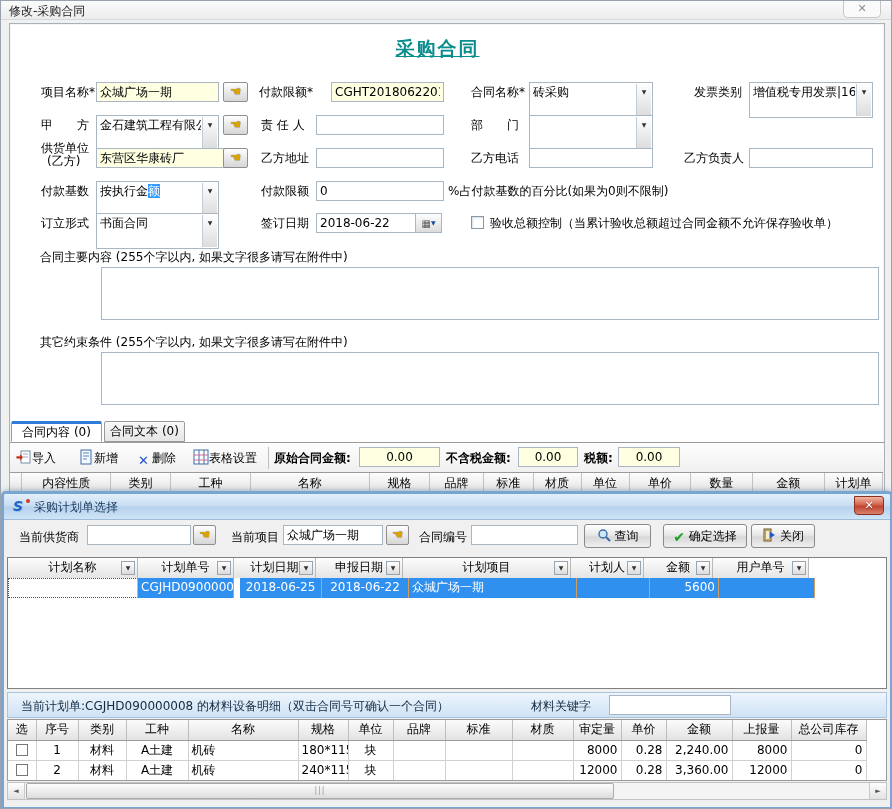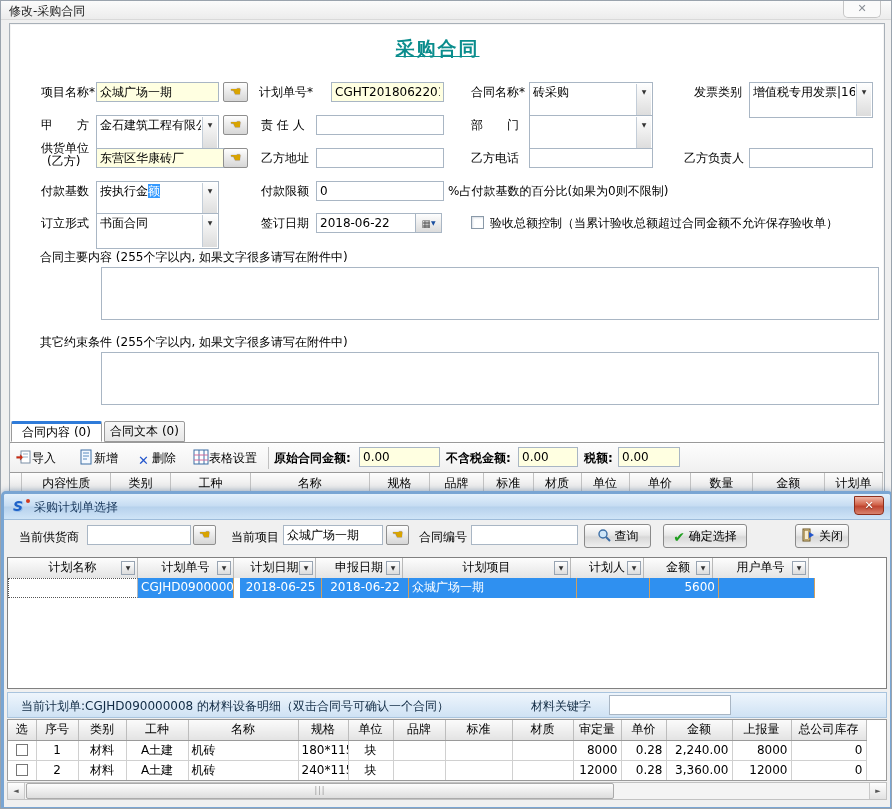--- a/index.html
+++ b/index.html
@@ -18,21 +18,21 @@
   .panel { position:absolute; left:8px; top:22px; width:876px; height:471px; background:#fff;
     border:1px solid #a8b0b8; box-shadow:inset 0 0 0 1px #f5f5f5; }
 
   .form-title { position:absolute; left:11px; right:30px; top:12px; text-align:center;
     font-size:19px; font-weight:bold; color:#0a8d8d; text-decoration:underline; letter-spacing:2px; }
 
   .lbl { position:absolute; height:20px; line-height:20px; font-size:12px; white-space:nowrap; }
   .inp { position:absolute; height:20px; border:1px solid #a9b6c4; background:#fff; font-size:12px;
     padding:0 3px; font-family:inherit; color:#000; }
   .inp.yellow { background:#ffffe1; }
-  .inp.num { text-align:left; }
+  .inp.num { text-align:center; }
   .combo { position:absolute; height:36px; border:1px solid #a9b6c4; background:#fff; }
   .combo .cv { position:absolute; left:3px; top:0; right:17px; line-height:18px; font-size:12px; white-space:nowrap; overflow:hidden; }
   .combo .ca { position:absolute; right:1px; top:1px; bottom:1px; width:15px;
     background:linear-gradient(#fefefe,#dcdcdc); border-left:1px solid #c3cdd8; text-align:center;
     font-size:6px; line-height:16px; color:#333; }
   .selhl { background:#3399ff; color:#fff; }
   .handbtn { position:absolute; width:25px; height:20px; border:1px solid #8f8f8f; border-radius:2px;
     background:linear-gradient(#fefefe,#d6d6d6); text-align:center; line-height:17px; font-size:13px;
     color:#d9a400; text-shadow:0 0 1px #5a5aa0; cursor:default; }
   .ta { position:absolute; border:1px solid #a9b6c4; background:#fff; resize:none; font-family:inherit; font-size:12px; }
@@ -135,21 +135,21 @@
     <span>✕</span>
   </div>
 
   <div class="panel">
     <div class="form-title">采购合同</div>
   </div>
 
   <span class="lbl" style="left:40px;top:81px;">项目名称*</span>
   <input class="inp yellow" style="left: 95px; top: 81px; width: 123px;" value="众城广场一期">
   <div class="handbtn" style="left:222px;top:81px;"><span>☚</span></div>
-  <span class="lbl" style="left:258px;top:81px;">计划单号*</span>
+  <span class="lbl" style="left:258px;top:81px;">付款限额*</span>
   <input class="inp yellow" style="left: 330px; top: 81px; width: 113px;" value="CGHT2018062201">
   <span class="lbl" style="left:470px;top:81px;">合同名称*</span>
   <div class="combo" style="left:528px;top:81px;width:124px;">
     <span class="cv">砖采购</span>
     <span class="ca">▼</span>
   </div>
   <span class="lbl" style="left:693px;top:81px;">发票类别</span>
   <div class="combo" style="left:748px;top:81px;width:124px;">
     <span class="cv">增值税专用发票|16</span>
     <span class="ca">▼</span>
@@ -306,21 +306,21 @@
       <input class="inp" style="left: 467px; top: 5px; width: 107px;" value="">
       <div class="pbtn" style="left:580px;top:4px;width:67px;">
         <svg class="pic" width="14" height="14" viewBox="0 0 14 14">
             <circle cx="6" cy="6" r="4" fill="#cfe6f8" stroke="#3c6ea5" stroke-width="1.4"></circle>
             <line x1="9" y1="9" x2="13" y2="13" stroke="#3c6ea5" stroke-width="2"></line>
           </svg><span class="plabel">查询</span>
       </div>
       <div class="pbtn" style="left:659px;top:4px;width:84px;">
         <span class="pic" style="color:#1f9e1f;font-weight:bold;font-size:14px;">✔</span><span class="plabel">确定选择</span>
       </div>
-      <div class="pbtn" style="left:747px;top:4px;width:54px;margin-left:44px;">
+      <div class="pbtn" style="left:747px;top:4px;width:64px;">
         <svg class="pic" width="14" height="14" viewBox="0 0 14 14">
             <rect x="2" y="1" width="7" height="12" fill="#e8d3a0" stroke="#6b5420"></rect>
             <rect x="3.5" y="2.5" width="4" height="9" fill="#f7ecd0" stroke="#9a7c3a" stroke-width="0.6"></rect>
             <path d="M13 7 L8 4 L8 10 Z" fill="#2255cc"></path>
           </svg><span class="plabel">关闭</span>
       </div>
 
       <div class="plangrid">
         <div class="pg-head">
           <div class="pg-hcell" style="width:130px;"><span>计划名称</span><span class="fbtn">▼</span></div>

